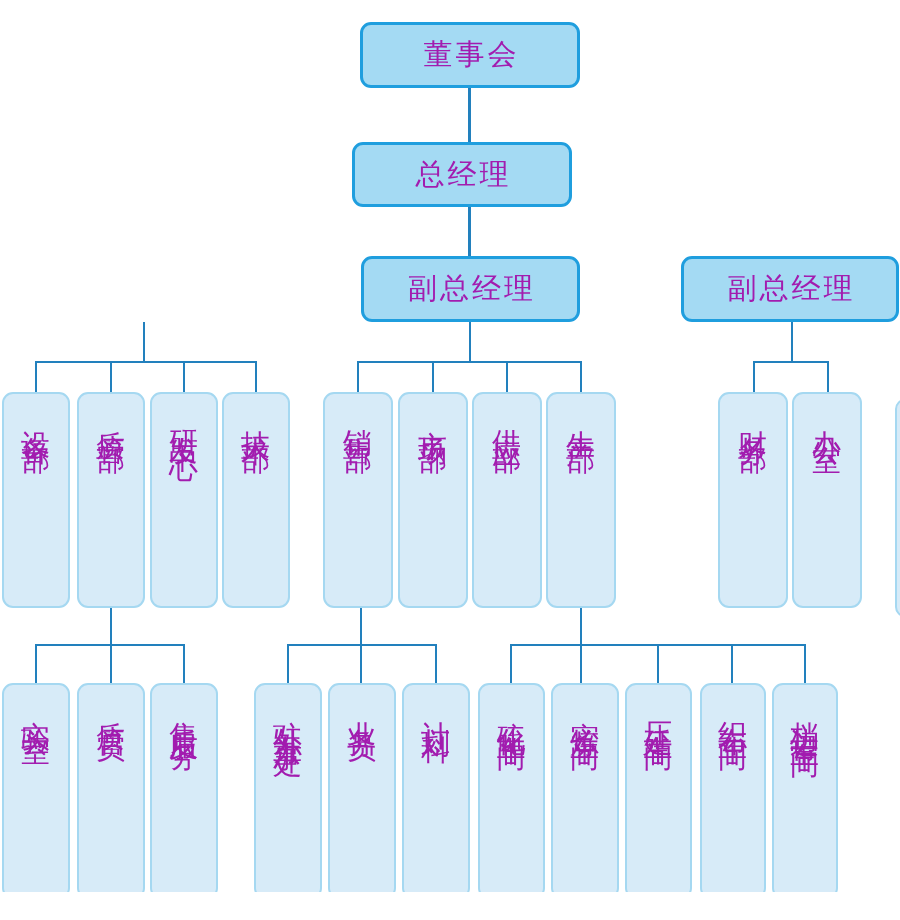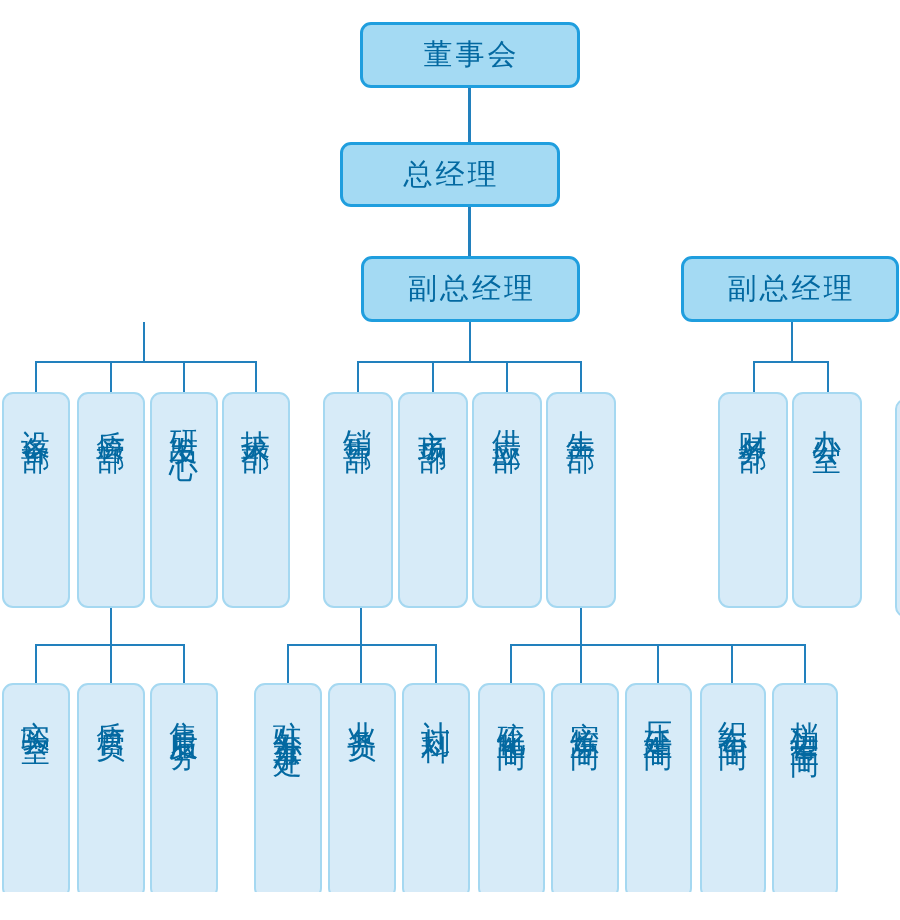--- a/index.html
+++ b/index.html
@@ -1,20 +1,20 @@
 <!DOCTYPE html>
 <html><head>
 <meta charset="utf-8">
 <style>
   html,body { margin:0; padding:0; background:#ffffff; }
   #stage {
     position:relative; width:900px; height:892px; overflow:hidden;
     background:#ffffff;
     font-family:"Liberation Sans","DejaVu Sans",sans-serif;
-    color:#0369a1;
+    color:#a21caf;
   }
   
   .hbox {
     position:absolute; box-sizing:border-box;
     background:#a4daf3; border:3px solid #1f9ede; border-radius:11px;
     display:flex; align-items:center; justify-content:center;
     font-size:29px; letter-spacing:3px; text-indent:3px;
   }
   
   .vbox {
@@ -40,21 +40,21 @@
 <body>
 
 <div id="stage">
 
   <div class="hbox" style="left:360px; top:22px; width:220px; height:66px;">
     <span>董事会</span>
   </div>
 
   <div class="ln" style="left:468px; top:88px; width:3px; height:54px;"></div>
 
-  <div class="hbox" style="left:340px; top:142px; width:220px; height:65px;align-items:center;">
+  <div class="hbox" style="left:352px; top:142px; width:220px; height:65px;align-items:center;">
     <span>总经理</span>
   </div>
 
   <div class="ln" style="left:468px; top:207px; width:3px; height:49px;"></div>
 
 
   <div class="hbox" style="left:361px; top:256px; width:219px; height:66px;">
     <span>副总经理</span>
   </div>
 

